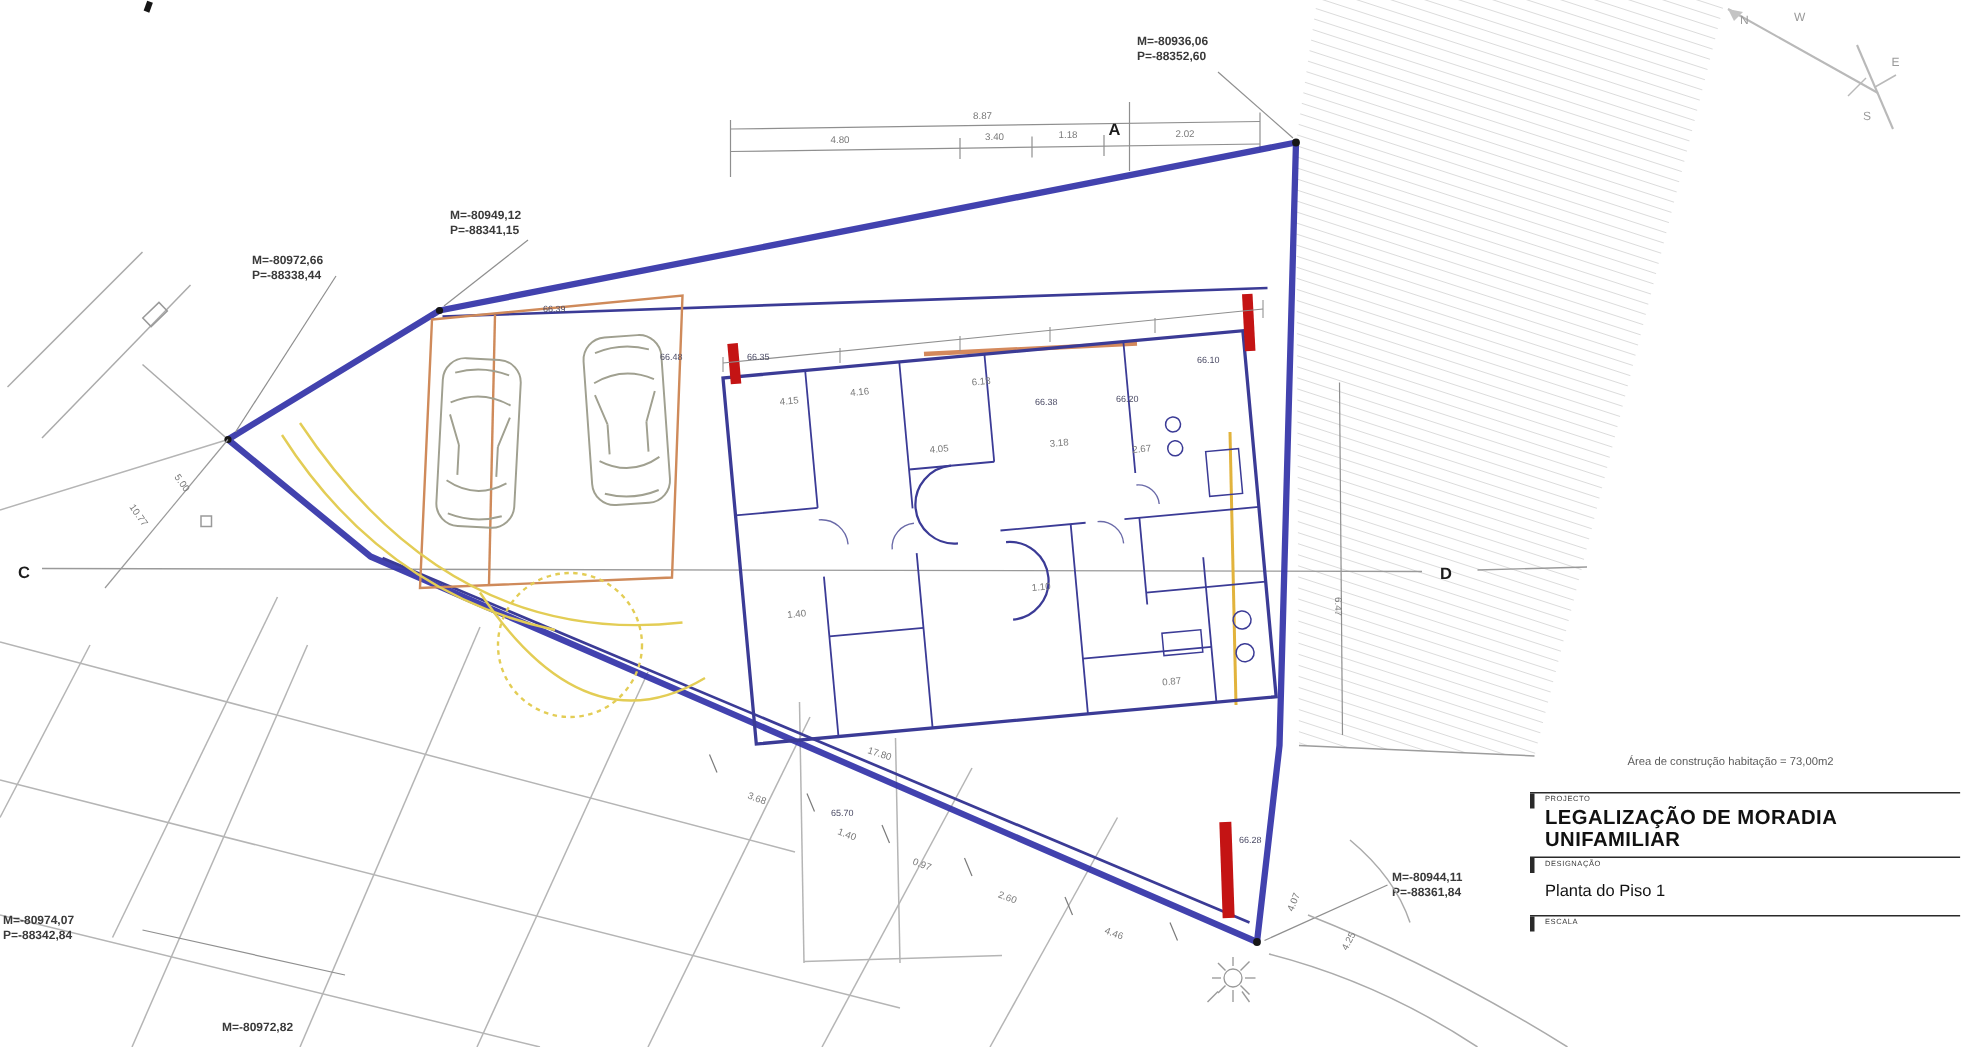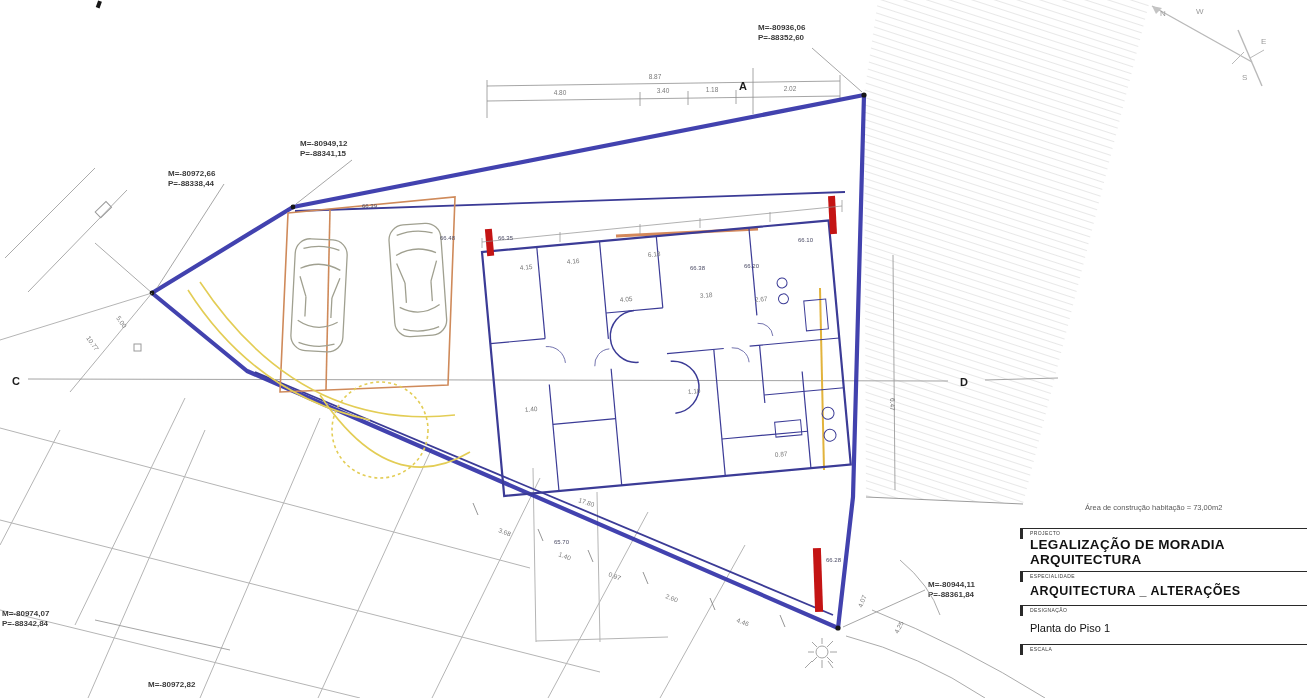--- a/index.html
+++ b/index.html
@@ -307,26 +307,22 @@
     <text class="cletter" x="1242" y="80">S</text>
   </g>
 
   <text class="note" x="1085" y="510">Área de construção habitação = 73,00m2</text>
 </svg>
 
 <div class="titleblock">
   <div class="tb-sec">
     <div class="tb-label">PROJECTO</div>
     <div class="tb-title">LEGALIZAÇÃO DE MORADIA</div>
-    <div class="tb-title">ARQUITECTURA</div>
+    <div class="tb-title">UNIFAMILIAR</div>
     <div class="tb-gap1"></div>
-  </div>
-  <div class="tb-sec">
-    <div class="tb-label">ESPECIALIDADE</div>
-    <div class="tb-spec">ARQUITECTURA _ ALTERAÇÕES</div>
   </div>
   <div class="tb-sec">
     <div class="tb-label">DESIGNAÇÃO</div>
     <div class="tb-desig">Planta do Piso 1</div>
   </div>
   <div class="tb-sec">
     <div class="tb-label">ESCALA</div>
   </div>
 </div>
 

